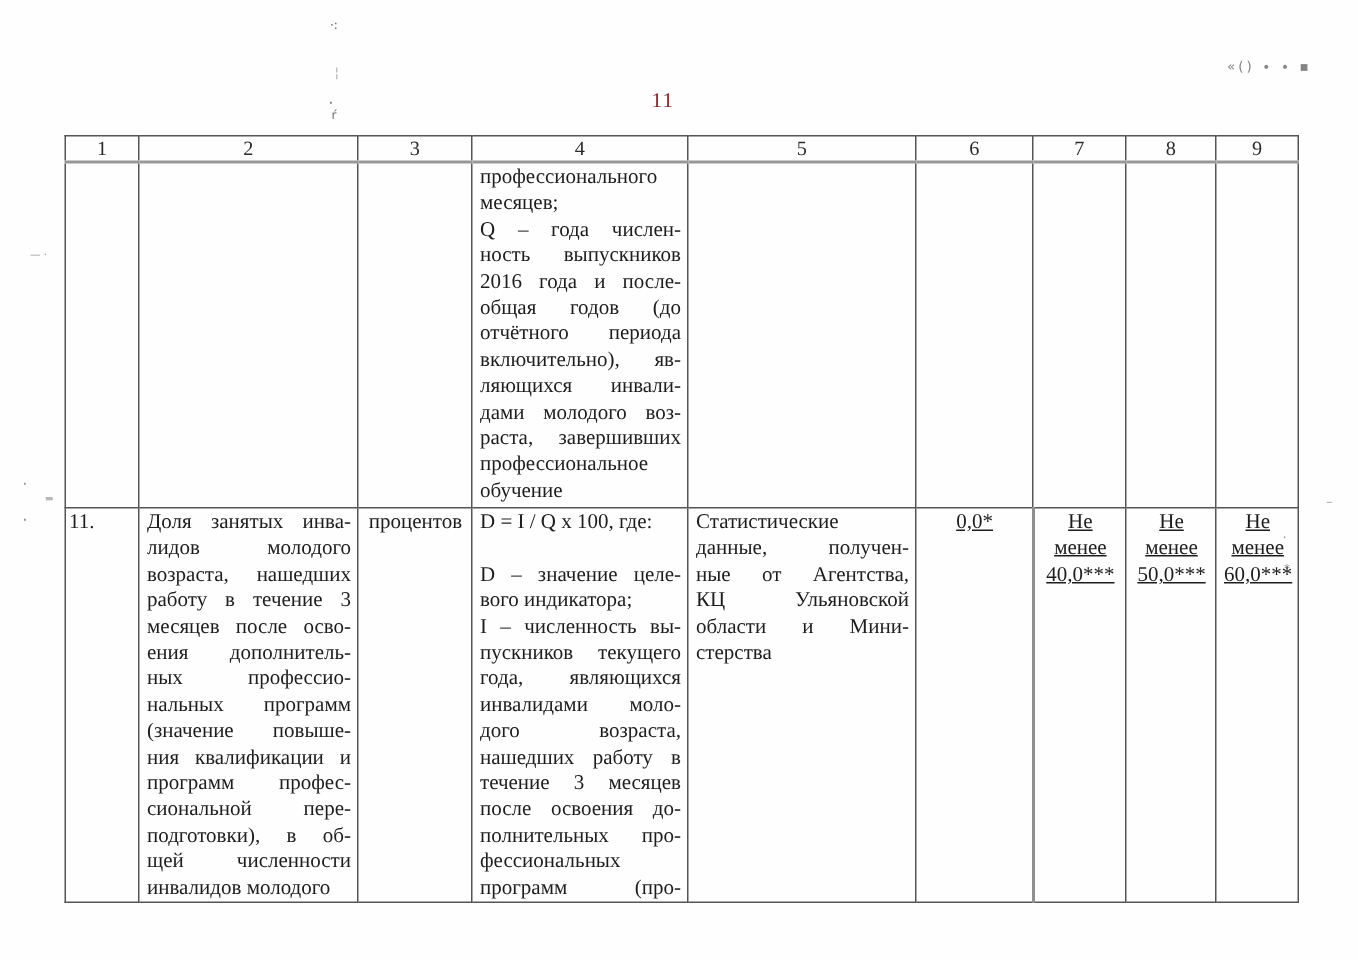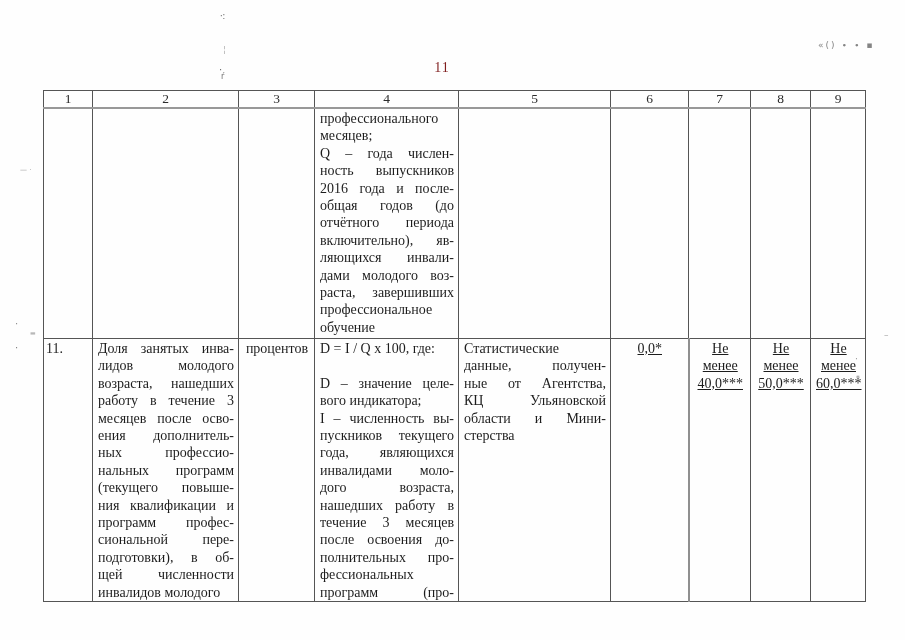--- a/index.html
+++ b/index.html
@@ -134,21 +134,21 @@
         <td class="numcell">11.</td>
         <td>
             <div class="ln j">Доля занятых инва-</div>
             <div class="ln j">лидов молодого</div>
             <div class="ln j">возраста, нашедших</div>
             <div class="ln j">работу в течение 3</div>
             <div class="ln j">месяцев после осво-</div>
             <div class="ln j">ения дополнитель-</div>
             <div class="ln j">ных профессио-</div>
             <div class="ln j">нальных программ</div>
-            <div class="ln j">(текущего повыше-</div>
+            <div class="ln j">(значение повыше-</div>
             <div class="ln j">ния квалификации и</div>
             <div class="ln j">программ профес-</div>
             <div class="ln j">сиональной пере-</div>
             <div class="ln j">подготовки), в об-</div>
             <div class="ln j">щей численности</div>
             <div class="ln">инвалидов молодого</div>
           </td>
         <td class="unitcell">процентов</td>
         <td>
             <div class="ln">D = I / Q x 100, где:</div>

